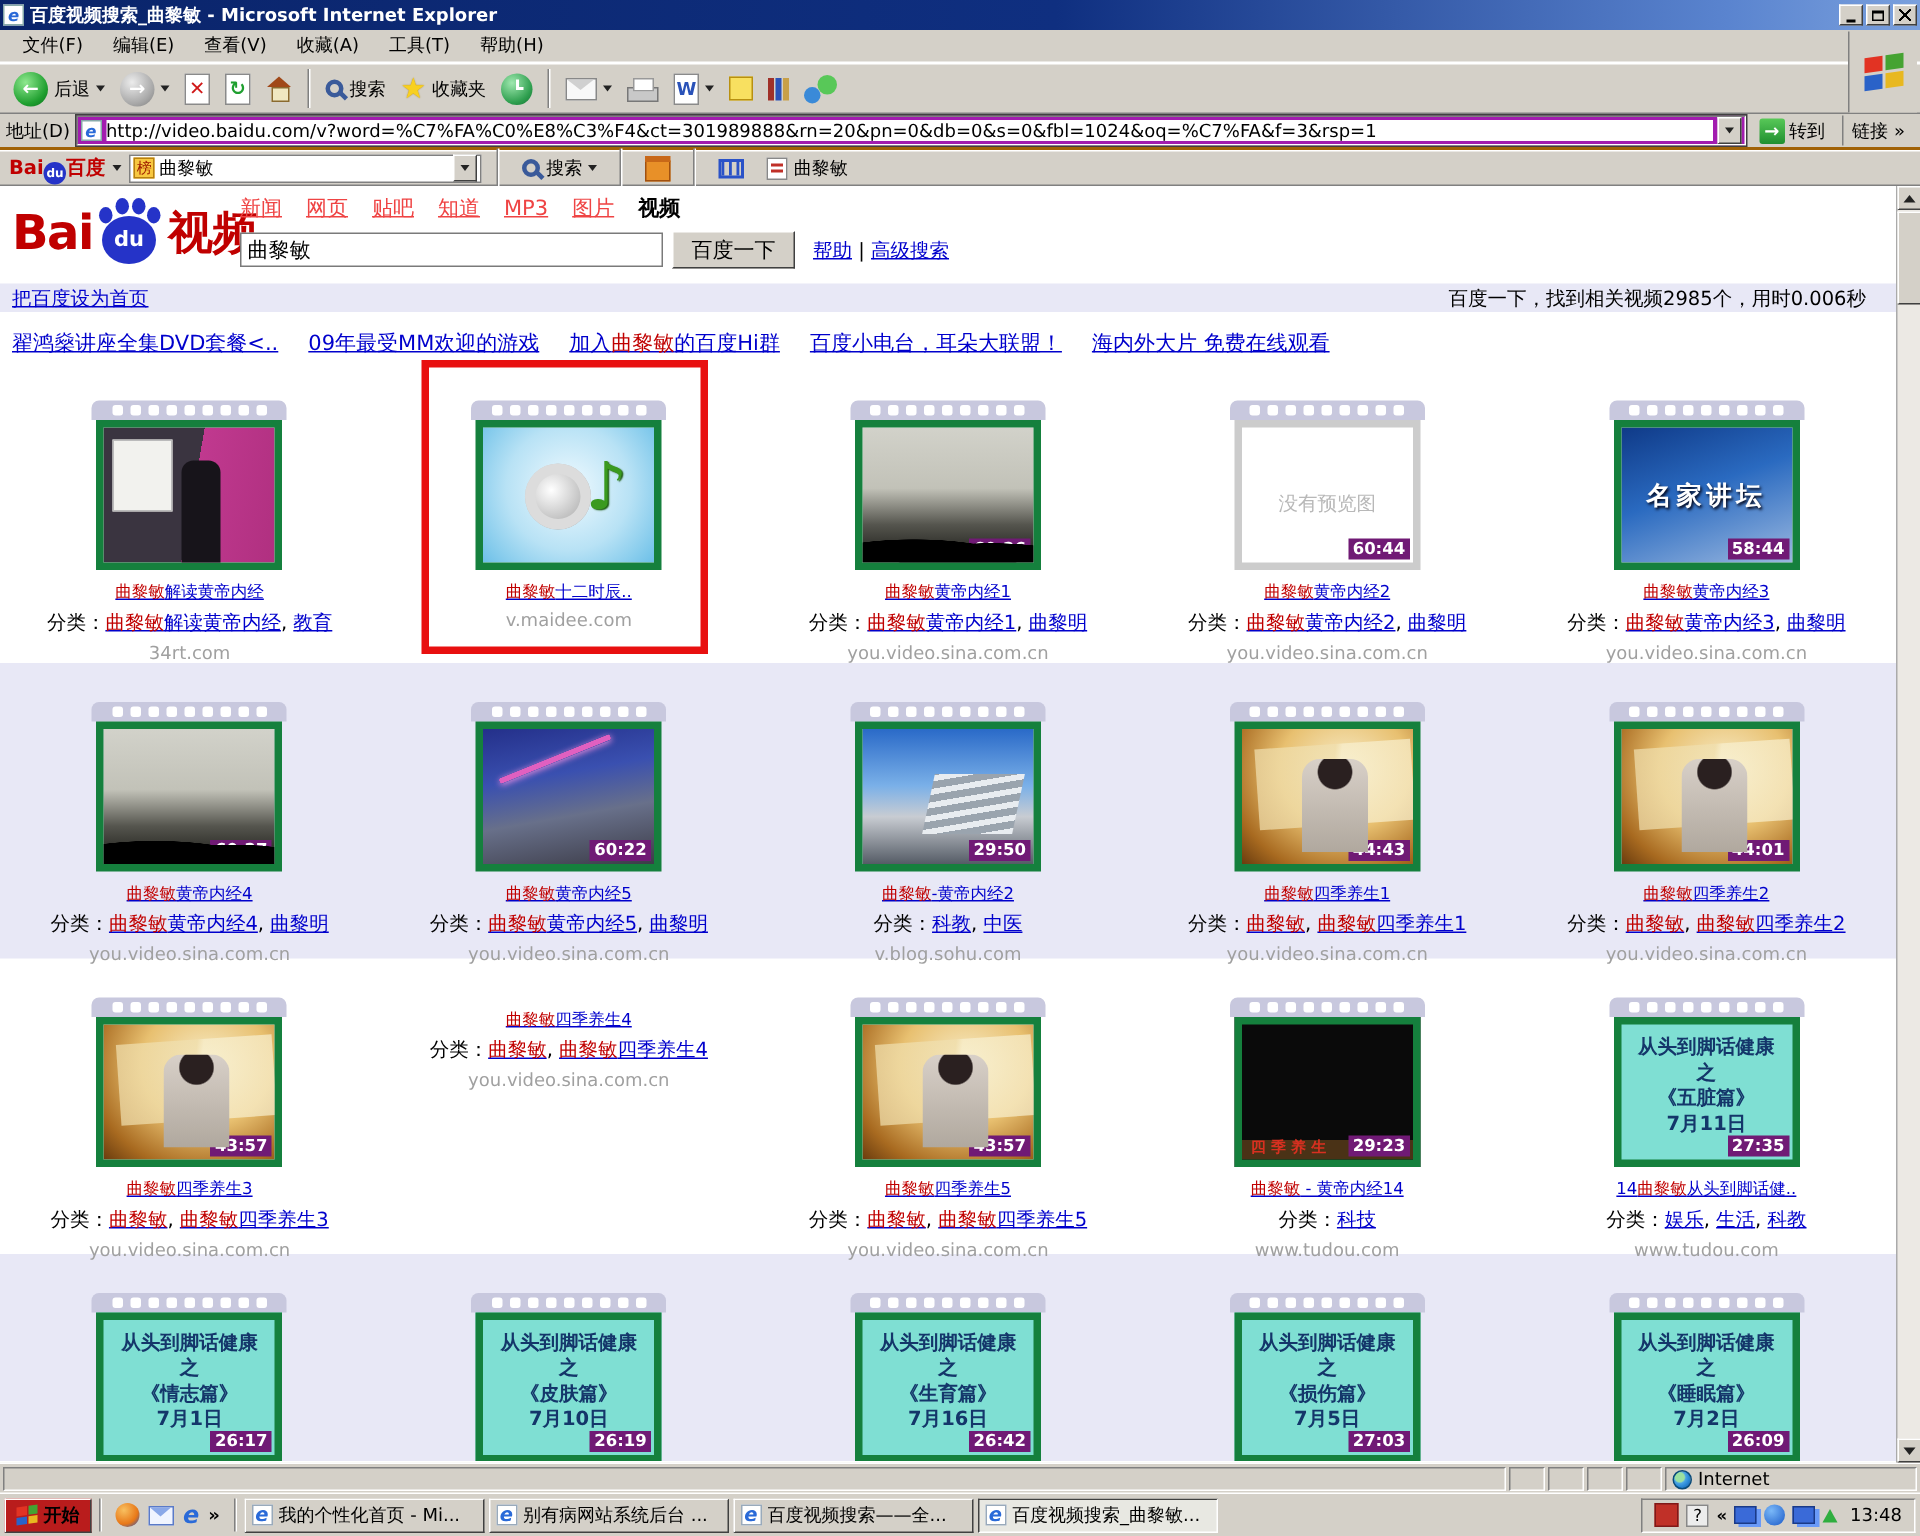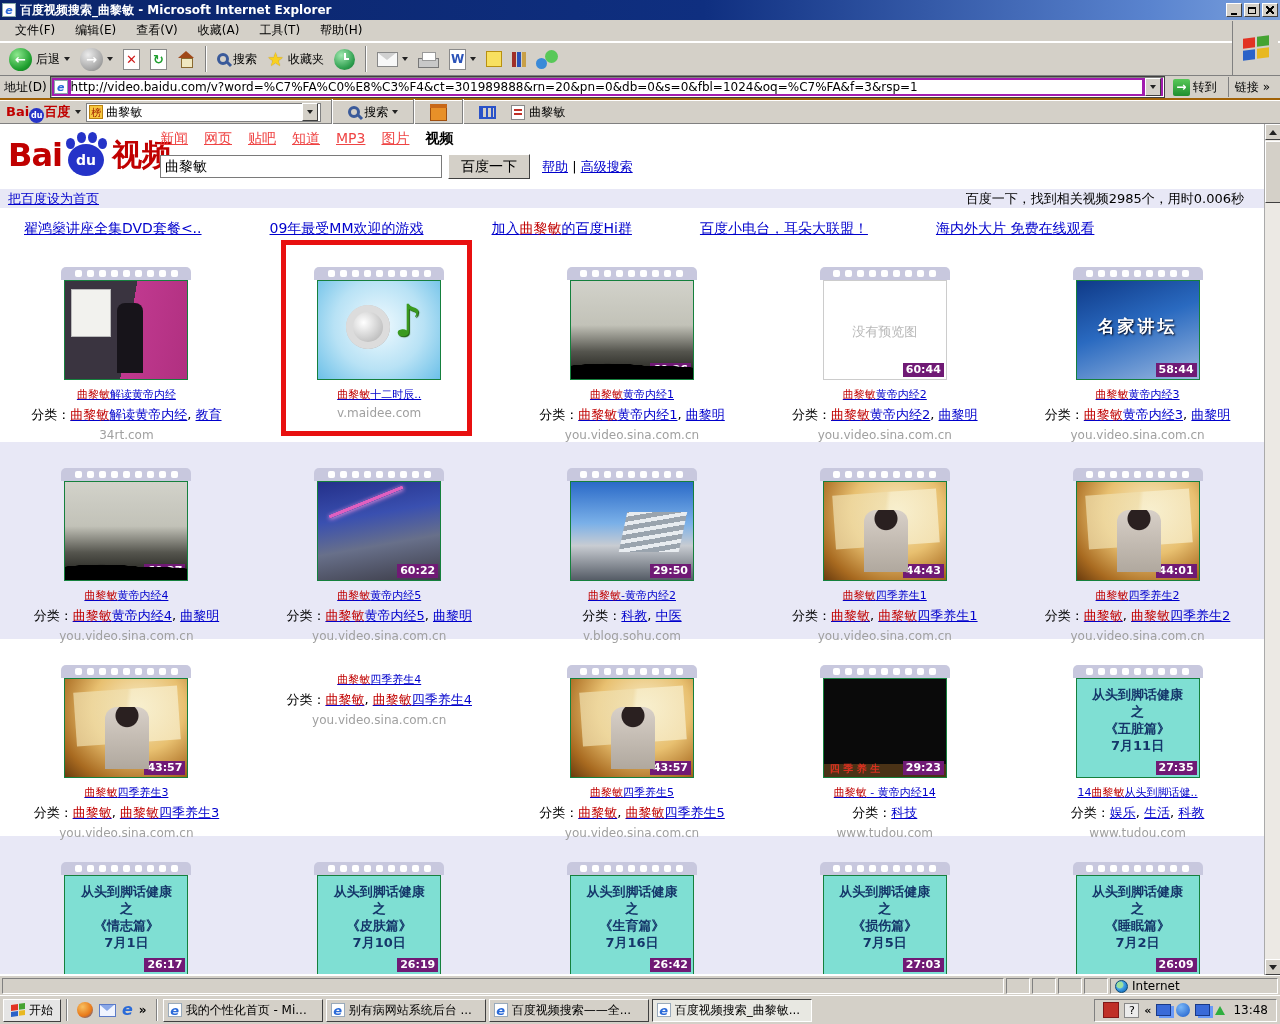--- a/index.html
+++ b/index.html
@@ -123,37 +123,37 @@
   .baidu-btn { height:25px; margin-left:6px; padding:1px 12px; background:#d4d0c8; border:1px solid; border-color:#fff #404040 #404040 #fff;
     font-size:14px; font-family:inherit; }
   .help-links { margin-left:12px; font-size:13px; }
   .help-links a { color:#0000cc; text-decoration:underline; }
 
   .subbar { height:19px; background:#e8e8f6; display:flex; align-items:center; padding:0 8px; font-size:13px; }
   .subbar a { color:#0000cc; text-decoration:underline; }
   .stats { margin-left:auto; color:#000; padding-right:12px; }
 
   .sp-gap { height:12px; }
-  .sponsored { height:21px; display:flex; gap:68px; padding-left:24px; font-size:14px; white-space:nowrap; }
+  .sponsored { height:21px; display:flex; gap:20px; padding-left:8px; font-size:14px; white-space:nowrap; }
   .sp-link { color:#0000cc; text-decoration:underline; }
   .kw { color:#c00000; }
 
   .grid-row { display:flex; }
   .grid-row.bg-lav { background:#e8e8f6; }
   .grid-row:nth-child(1){ height:201px; }
   .grid-row:nth-child(2){ height:197px; }
   .grid-row:nth-child(3){ height:197px; }
   .grid-row:nth-child(4){ height:138px; overflow:hidden; }
   .cell { width:20%; text-align:center; position:relative; padding-top:26px; }
   .hl-box { position:absolute; top:-1px; left:28px; right:34px; bottom:6px; border:5px solid #e81010; z-index:5; pointer-events:none; }
   .film { width:130px; margin:0 auto; }
   .strip { height:13px; background:#c8c8de; border-radius:5px 5px 0 0; display:flex; align-items:center; justify-content:center; gap:5px;
     position:relative; }
   .hole { width:7px; height:7px; background:#fff; border-radius:2px; }
-  .thumb { width:124px; height:100px; margin:0 auto; position:relative; border:1px solid #15803d; overflow:hidden; background:#888; }
+  .thumb { width:124px; height:100px; margin:0 auto; position:relative; border:5px solid #15803d; overflow:hidden; background:#888; }
   .dur { position:absolute; right:2px; bottom:2px; background:#701a75; color:#fff; font-size:11px; font-weight:bold; padding:0 3px; line-height:14px; }
   .vtitle { display:inline-block; margin-top:7px; font-size:11px; color:#0000cc; text-decoration:underline; }
   .cats { margin-top:4px; font-size:13px; color:#000; }
   .cats a { color:#0000cc; text-decoration:underline; }
   .src { margin-top:4px; font-size:12px; color:#a0a0a0; }
 
   
   .t-lecture-pink { background:linear-gradient(100deg,#3a3440 52%,#c0398f 52%,#b03080 100%); }
   .t-lecture-pink::before { content:""; position:absolute; left:6px; top:8px; width:38px; height:46px; background:#f2f2ee; border:1px solid #bbb; }
   .t-lecture-pink::after { content:""; position:absolute; left:52px; top:22px; width:26px; height:70px; border-radius:8px 8px 0 0; background:#17141a; }
@@ -200,22 +200,22 @@
   .statusbar { height:20px; display:flex; align-items:stretch; gap:2px; padding:2px 2px 1px; background:#d4d0c8; border-top:1px solid #fff; }
   .pane { border:1px solid; border-color:#808080 #fff #fff #808080; display:flex; align-items:center; padding:0 4px; gap:4px; }
   .pane.main { flex:1; }
   .pane.small { width:24px; }
   .pane.zone { width:168px; }
   .globe { width:13px; height:13px; border-radius:50%; border:1px solid #0a4a78;
     background:radial-gradient(circle at 35% 35%,#9ae0a0 0 3px,transparent 4px),radial-gradient(circle at 35% 35%,#8ad8f8,#2a8ad8 60%,#1a5a98); }
 
   
   .taskbar { height:29px; background:#d4d0c8; border-top:1px solid #fff; display:flex; align-items:center; padding:2px 3px; gap:3px; }
-  .start-btn { height:23px; display:flex; align-items:center; gap:4px; padding:0 7px; background:#e5e5e5; border:1px solid;
-    border-color:#fff #404040 #404040 #fff; font-weight:normal; }
+  .start-btn { height:23px; display:flex; align-items:center; gap:4px; padding:0 7px; background:#b91c1c; border:1px solid;
+    border-color:#fff #404040 #404040 #fff; font-weight:bold; }
   .tb-sep { width:2px; height:22px; border-left:1px solid #808080; border-right:1px solid #fff; margin:0 2px; }
   .ql { display:flex; align-items:center; gap:6px; padding:0 4px; }
   .ql-wmp { width:16px; height:16px; border-radius:50%; background:radial-gradient(circle at 35% 30%,#f8c060,#e87818 60%,#2a52b8 95%); }
   .ql-oe { width:17px; height:13px; background:#f0f4ff; border:1px solid #5a7ac8; position:relative; }
   .ql-oe::after { content:""; position:absolute; top:0; left:0; border-left:7px solid transparent; border-right:7px solid transparent;
     border-top:6px solid #8aa8e8; }
   .ql-ie { color:#2a6ad8; font-weight:bold; font-style:italic; font-size:16px; line-height:1; }
   .ql-ie::after { content:"e"; }
   .ql-chev { font-weight:bold; }
   .ql-chev::after { content:"»"; }

